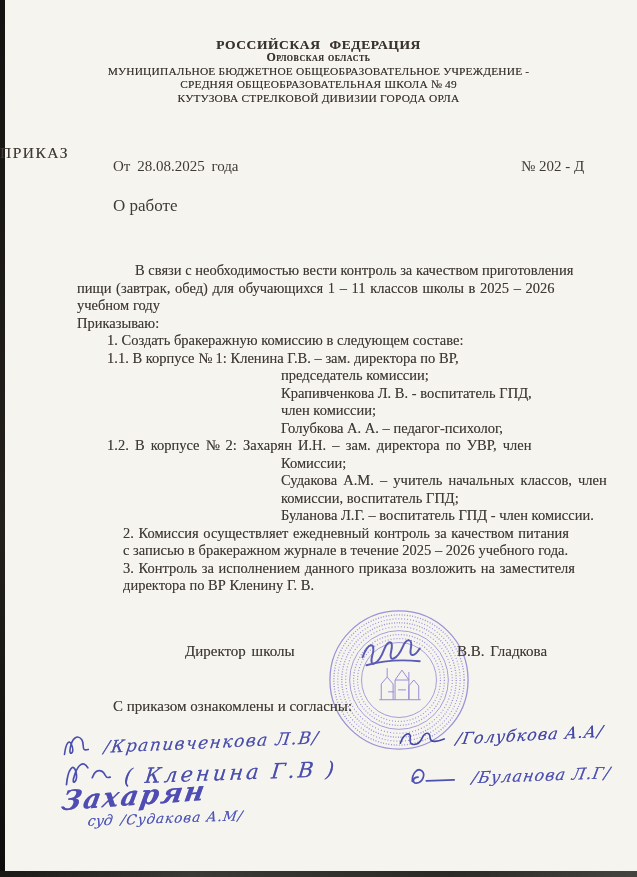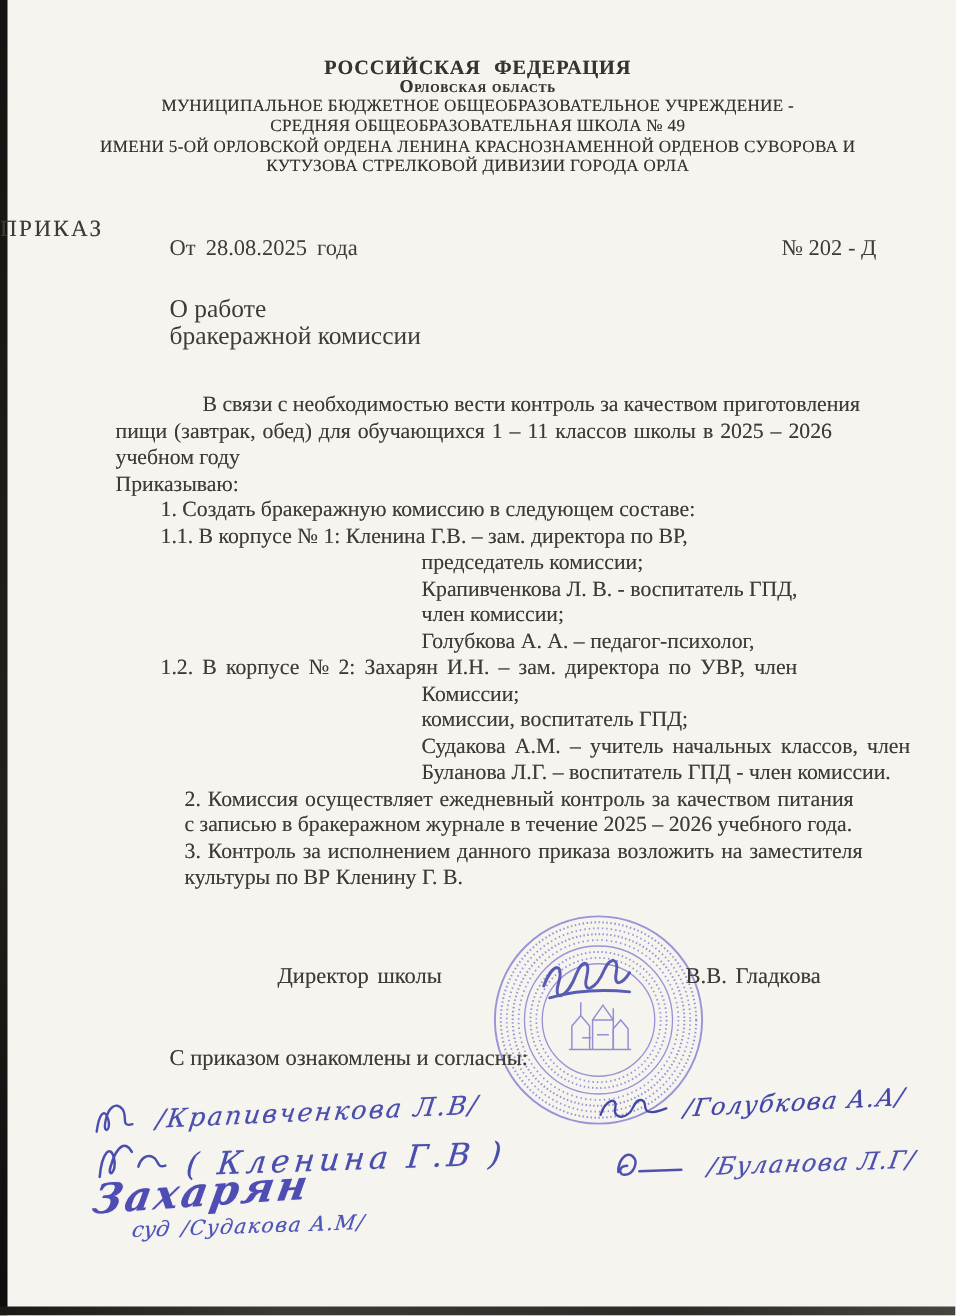--- a/index.html
+++ b/index.html
@@ -72,54 +72,52 @@
 <body>
 
 <div class="abs edge-left"></div>
 <div class="abs edge-bottom"></div>
 
 <div class="abs org-header">
   <div class="h-fed">РОССИЙСКАЯ ФЕДЕРАЦИЯ</div>
   <div class="h-obl">Орловская область</div>
   <div class="h-reg">МУНИЦИПАЛЬНОЕ БЮДЖЕТНОЕ ОБЩЕОБРАЗОВАТЕЛЬНОЕ УЧРЕЖДЕНИЕ -</div>
   <div class="h-reg">СРЕДНЯЯ ОБЩЕОБРАЗОВАТЕЛЬНАЯ ШКОЛА № 49</div>
-  <div class="h-reg">ИМЕНИ 5-ОЙ ОРЛОВСКОЙ ОРДЕНА ЛЕНИНА КРАСНОЗНАМЕННОЙ ОРДЕНОВ СУВОРОВА И</div>
   <div class="h-reg">КУТУЗОВА СТРЕЛКОВОЙ ДИВИЗИИ ГОРОДА ОРЛА</div>
 </div>
 
 <div class="abs order-title">ПРИКАЗ</div>
 <div class="abs date-row">
   <span class="date-left">От 28.08.2025 года</span>
   <span class="date-right">№ 202 - Д</span>
 </div>
 <div class="abs subject">
   <div>О работе</div>
-  <div>бракеражной комиссии</div>
 </div>
 
 <div class="abs body-block">
   <div class="line ind-first">В связи с необходимостью вести контроль за качеством приготовления</div>
   <div class="line ws1">пищи (завтрак, обед) для обучающихся 1 – 11 классов школы в 2025 – 2026</div>
   <div class="line">учебном году</div>
   <div class="line">Приказываю:</div>
   <div class="line ind-item">1. Создать бракеражную комиссию в следующем составе:</div>
   <div class="line ind-item">1.1. В корпусе № 1: Кленина Г.В. – зам. директора по ВР,</div>
   <div class="line ind-cont">председатель комиссии;</div>
   <div class="line ind-cont">Крапивченкова Л. В. - воспитатель ГПД,</div>
   <div class="line ind-cont">член комиссии;</div>
   <div class="line ind-cont">Голубкова А. А. – педагог-психолог,</div>
   <div class="line ind-item ws2">1.2. В корпусе № 2: Захарян И.Н. – зам. директора по УВР, член</div>
   <div class="line ind-cont">Комиссии;</div>
+  <div class="line ind-cont ws2">Судакова А.М. – учитель начальных классов, член</div>
   <div class="line ind-cont">комиссии, воспитатель ГПД;</div>
-  <div class="line ind-cont ws2">Судакова А.М. – учитель начальных классов, член</div>
   <div class="line ind-cont">Буланова Л.Г. – воспитатель ГПД - член комиссии.</div>
   <div class="line ind-item2 ws1">2. Комиссия осуществляет ежедневный контроль за качеством питания</div>
   <div class="line ind-item2">с записью в бракеражном журнале в течение 2025 – 2026 учебного года.</div>
   <div class="line ind-item2 ws1">3. Контроль за исполнением данного приказа возложить на заместителя</div>
-  <div class="line ind-item2">культуры по ВР Кленину Г. В.</div>
+  <div class="line ind-item2">директора по ВР Кленину Г. В.</div>
 </div>
 
 <svg class="abs stamp" viewBox="0 0 150 150">
   <g stroke="#8b82d2" fill="none" opacity="0.85">
     <circle cx="75" cy="75" r="70" stroke-width="1.3"></circle>
     <circle cx="75" cy="75" r="66" stroke-width="1.4" stroke-dasharray="1 1.7"></circle>
     <circle cx="75" cy="75" r="62" stroke-width="1.2" stroke-dasharray="1 2"></circle>
     <circle cx="75" cy="75" r="58" stroke-width="1.4" stroke-dasharray="1 1.6"></circle>
     <circle cx="75" cy="75" r="54" stroke-width="1.2" stroke-dasharray="1 2.2"></circle>
     <circle cx="75" cy="75" r="50" stroke-width="0.9"></circle>

